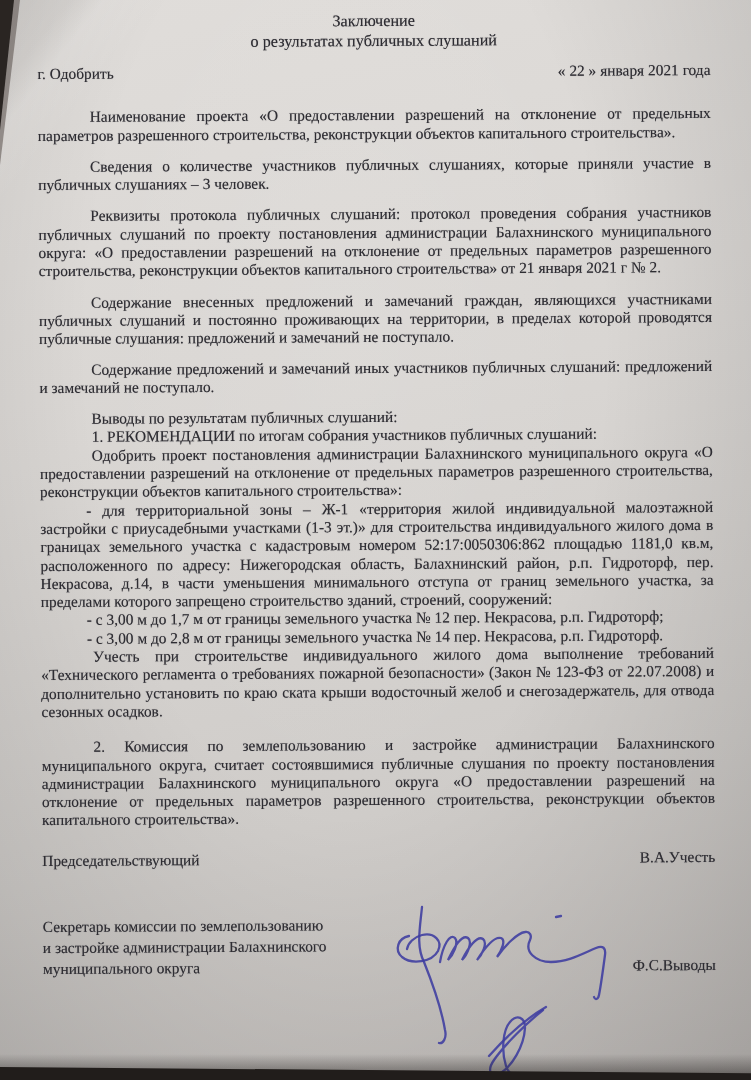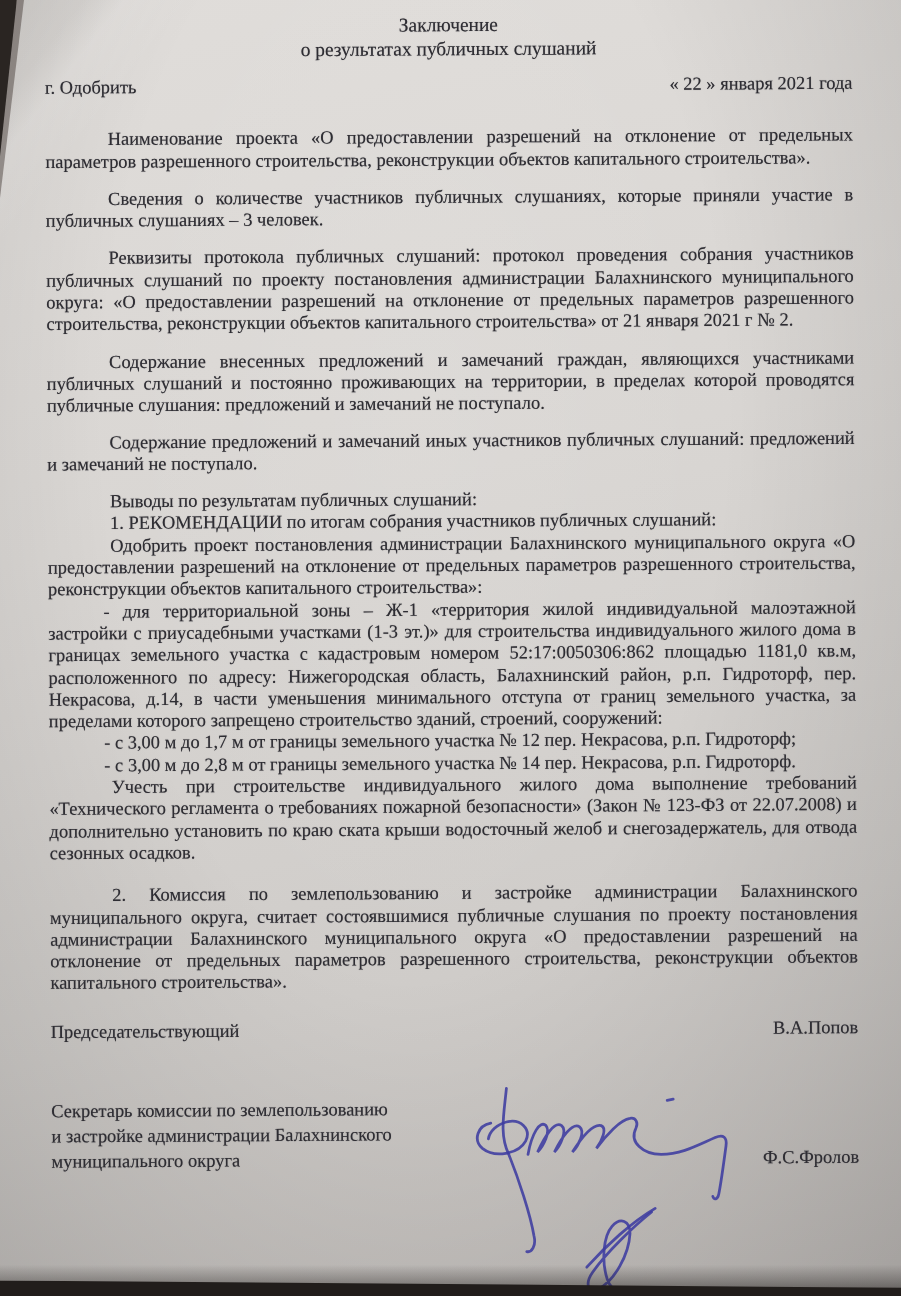--- a/index.html
+++ b/index.html
@@ -91,30 +91,30 @@
   <p>1. РЕКОМЕНДАЦИИ по итогам собрания участников публичных слушаний:</p>
   <p>Одобрить проект постановления администрации Балахнинского муниципального округа «О предоставлении разрешений на отклонение от предельных параметров разрешенного строительства, реконструкции объектов капитального строительства»:</p>
   <p class="dash">- для территориальной зоны – Ж-1 «территория жилой индивидуальной малоэтажной застройки с приусадебными участками (1-3 эт.)» для строительства индивидуального жилого дома в границах земельного участка с кадастровым номером 52:17:0050306:862 площадью 1181,0 кв.м, расположенного по адресу: Нижегородская область, Балахнинский район, р.п. Гидроторф, пер. Некрасова, д.14, в части уменьшения минимального отступа от границ земельного участка, за пределами которого запрещено строительство зданий, строений, сооружений:</p>
   <p class="dash">- с 3,00 м до 1,7 м от границы земельного участка № 12 пер. Некрасова, р.п. Гидроторф;</p>
   <p class="dash">- с 3,00 м до 2,8 м от границы земельного участка № 14 пер. Некрасова, р.п. Гидроторф.</p>
   <p>Учесть при строительстве индивидуального жилого дома выполнение требований «Технического регламента о требованиях пожарной безопасности» (Закон № 123-ФЗ от 22.07.2008) и дополнительно установить по краю ската крыши водосточный желоб и снегозадержатель, для отвода сезонных осадков.</p>
   <p class="mt17">2. Комиссия по землепользованию и застройке администрации Балахнинского муниципального округа, считает состоявшимися публичные слушания по проекту постановления администрации Балахнинского муниципального округа «О предоставлении разрешений на отклонение от предельных параметров разрешенного строительства, реконструкции объектов капитального строительства».</p>
 
   <div class="sign-row mt22">
     <span>Председательствующий</span>
-    <span>В.А.Попов</span>
+    <span>В.А.Учесть</span>
   </div>
 
   <div class="sec-row mt46 sec-block">
     <div class="sec-left">
       <p>Секретарь комиссии по землепользованию</p>
       <p>и застройке администрации Балахнинского</p>
       <p>муниципального округа</p>
     </div>
-    <div>Ф.С.Фролов</div>
+    <div>Ф.С.Выводы</div>
   </div>
 </div>
 
 <svg class="sig-svg" width="751" height="1080" viewBox="0 0 751 1080">
 
   <g>
     <path class="sig-path" d="M 422 907 C 420 928, 416 946, 424 962 C 432 982, 442 1012, 445 1030 C 447 1038, 443 1044, 439 1043"></path>
     <path class="sig-path" d="M 409 936 C 398 938, 394 950, 402 957 C 412 965, 432 962, 438 951 C 443 941, 434 932, 422 935 C 414 937, 408 943, 407 949"></path>
     <path class="sig-path" d="M 440 962 C 443 945, 450 933, 455 938 C 459 943, 453 955, 448 960 C 454 947, 462 934, 468 938 C 473 942, 467 955, 462 960 C 468 948, 477 935, 483 939 C 488 943, 482 955, 477 960 C 484 949, 494 936, 501 938 C 506 940, 502 950, 497 957 C 505 946, 517 933, 525 932 C 530 931, 532 936, 530 940 C 524 952, 536 962, 551 962 C 568 962, 582 954, 596 948 C 603 945, 606 948, 605 955 C 603 970, 601 985, 599 995 C 598 1000, 595 1000, 594 997"></path>
     <path class="sig-path" d="M 556 917 L 561 916"></path>

